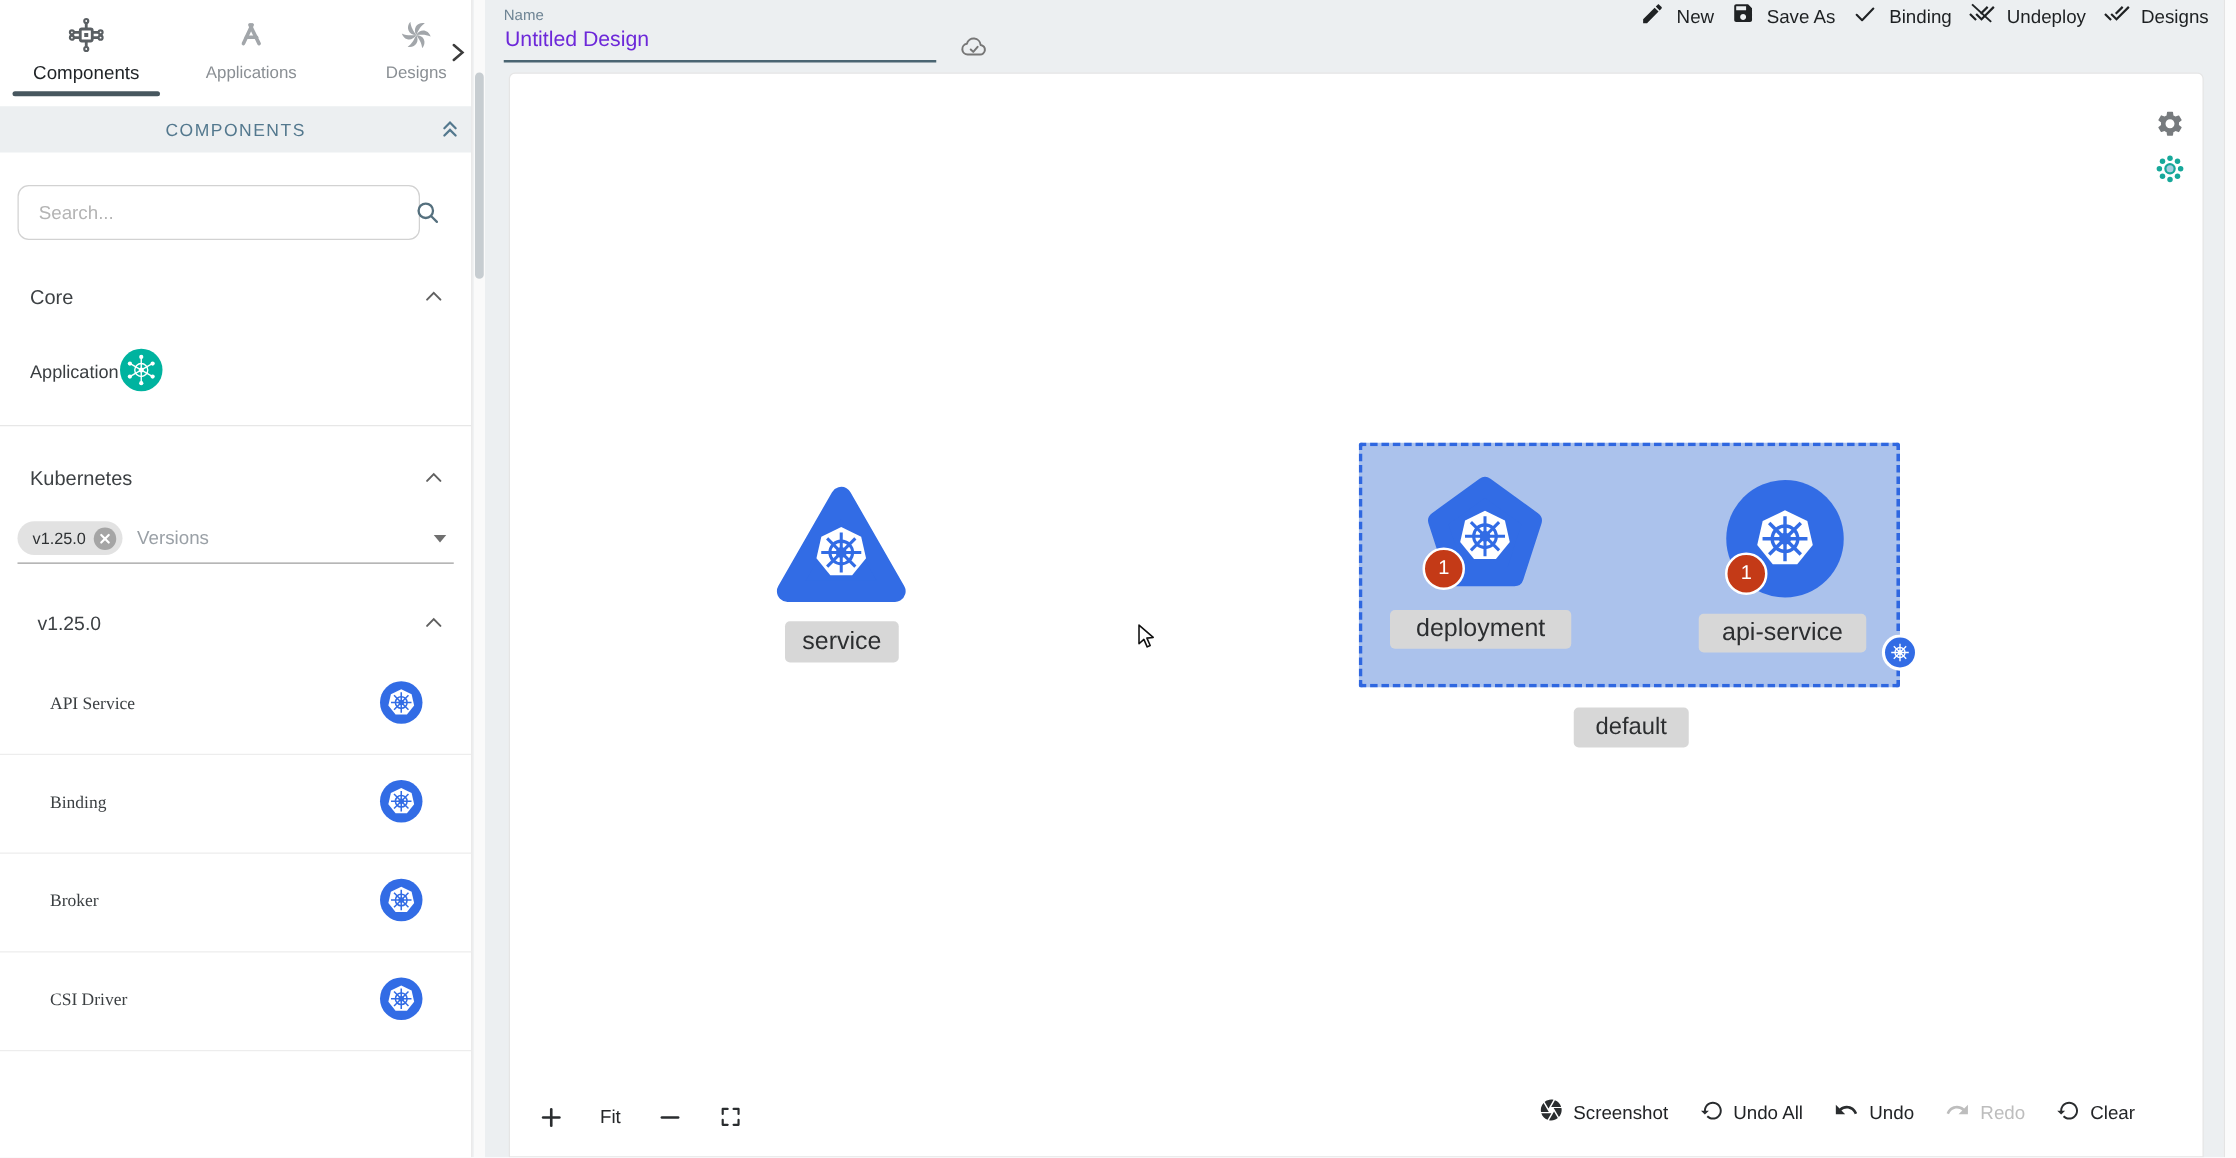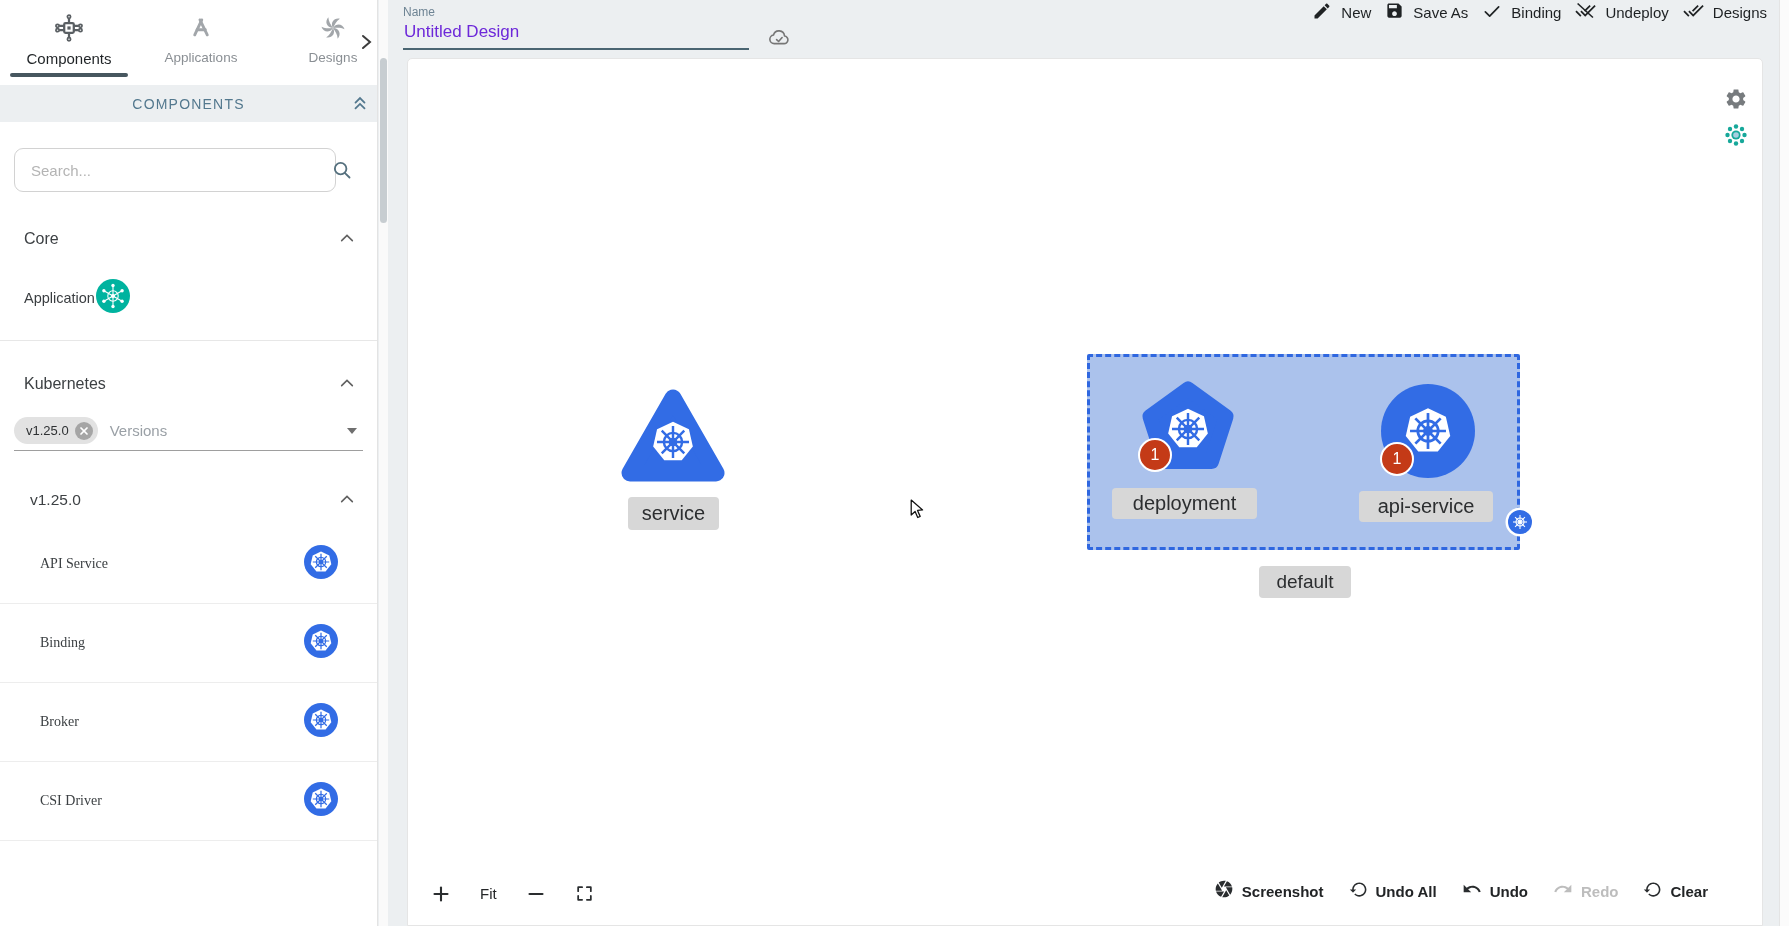--- a/index.html
+++ b/index.html
@@ -87,21 +87,21 @@
     border:2.5px solid #fff; color:#fff; font-size:16px; display:flex; align-items:center;
     justify-content:center; z-index:6; }
 
   .node { position:absolute; cursor:pointer; }
 
   .zoom-toolbar { position:absolute; left:24px; bottom:22px; display:flex; align-items:center; gap:30px; }
   .ztool { display:flex; align-items:center; justify-content:center; cursor:pointer; }
   .fit-label { font-size:15px; color:#242628; cursor:pointer; }
 
   .canvas-actions { position:absolute; right:54px; bottom:22px; display:flex; align-items:center; gap:25px; }
-  .cbtn { display:flex; align-items:center; gap:8px; cursor:pointer;font-weight:bold; }
+  .cbtn { display:flex; align-items:center; gap:8px; cursor:pointer; }
   .cbtn .clabel2 { font-size:15px; color:#222426; }
   .cbtn.disabled { cursor:default; }
   .cbtn.disabled .clabel2 { color:#bdbdbd; }
 
   .cursor { position:absolute; left:501px; top:440px; z-index:9; }
 </style>
 </head>
 <body>
 
 <svg width="0" height="0" style="position:absolute">

